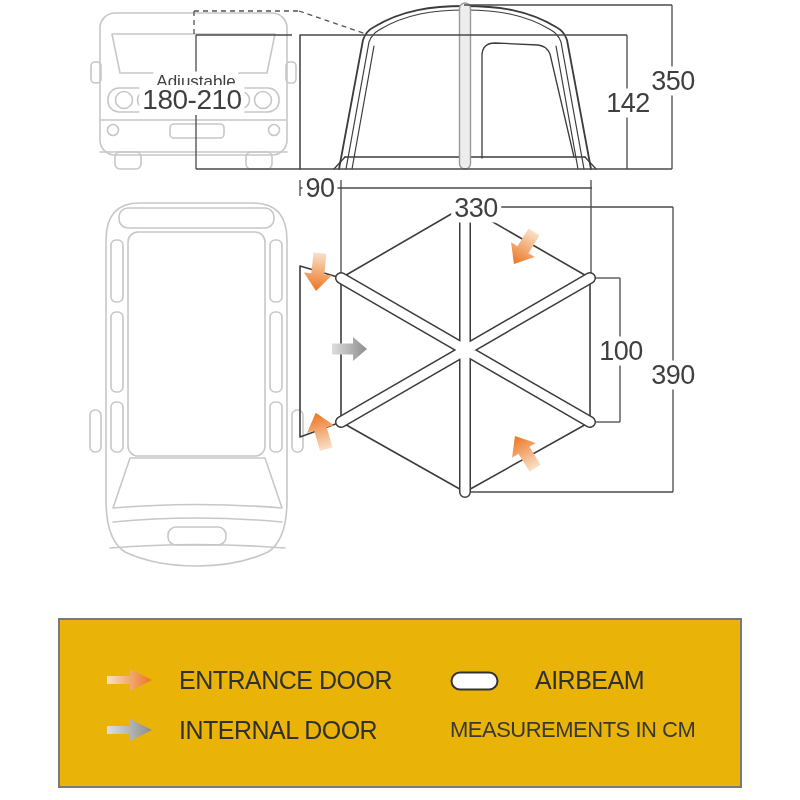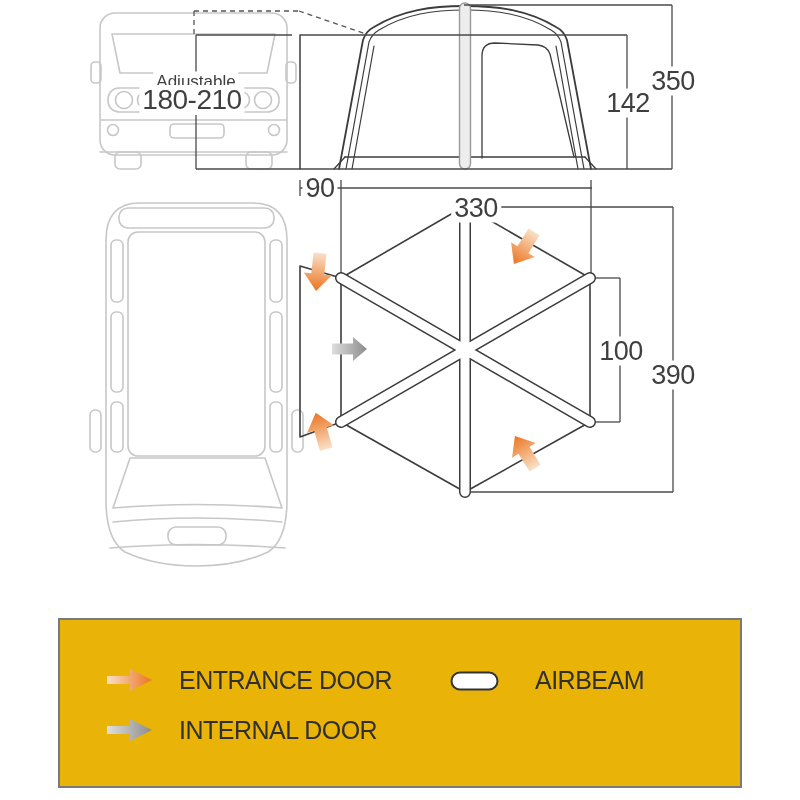--- a/index.html
+++ b/index.html
@@ -174,15 +174,16 @@
     <svg class="legend-icon" style="left:45px;top:95px;" width="50" height="30" viewBox="0 0 50 30">
       <path d="M 2,11 L 25,11 L 25,4 L 47,15 L 25,26 L 25,19 L 2,19 Z" fill="url(#gg)"></path>
     </svg>
     <div class="legend-text" style="left:119px;top:96px;text-align:center;">INTERNAL DOOR</div>
 
     <svg class="legend-icon" style="left:390px;top:51px;" width="49" height="20" viewBox="0 0 49 20">
       <rect x="1.5" y="1.5" width="46" height="17" rx="8.5" fill="#fff" stroke="#333" stroke-width="2"></rect>
     </svg>
     <div class="legend-text" style="left:447px;top:46px;margin-left:28px;">AIRBEAM</div>
 
+    <div class="legend-text legend-note" style="left:390px;top:98px;">MEASUREMENTS IN CM</div>
   </div>
 
 </div>
 
 </body></html>

